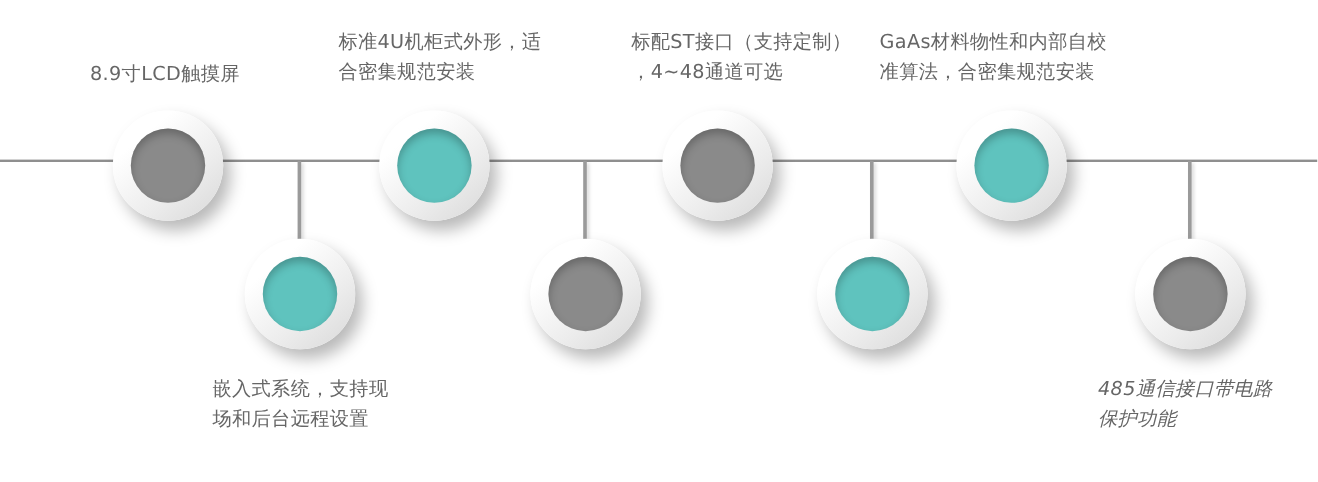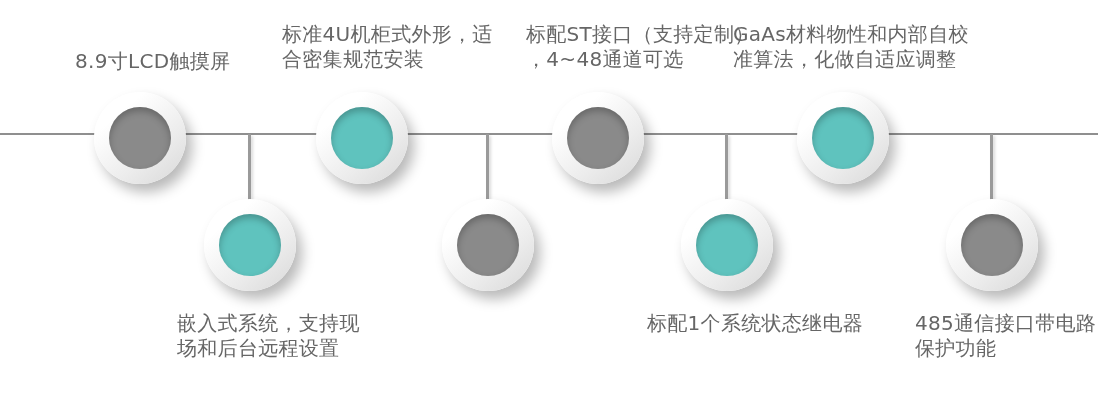--- a/index.html
+++ b/index.html
@@ -71,34 +71,34 @@
   .node.n7 { left: 797px; top: 92px; }
   
   .node.n2 { left: 204px; top: 199px; }
   .node.n4 { left: 442px; top: 199px; }
   .node.n6 { left: 681px; top: 199px; }
   .node.n8 { left: 946px; top: 199px; }
   
   .label {
     position: absolute;
     color: #666666;
-    font-size: 20px;
+    font-size: 16px;
     line-height: 25px;
     white-space: pre-line;
     letter-spacing: 0.3px;
     z-index: 3;
   }
   .label.l1 { left: 75px;  top: 49px; }
   .label.l3 { left: 282px; top: 22px; }
   .label.l5 { left: 526px; top: 22px; }
   .label.l7 { left: 733px; top: 22px; }
   .label.l2 { left: 157px; top: 311px; margin-left: 20px; }
   .label.l4 { left: 350px; top: 311px; }
   .label.l6 { left: 647px; top: 311px; }
-  .label.l8 { left: 915px; top: 311px; }
+  .label.l8 { left: 915px; top: 311px; font-style: italic; }
 </style>
 </head>
 <body>
 
 <div class="stage">
 
   <div class="axis"></div>
 
   <div class="connector c1"></div>
   <div class="connector c2"></div>
@@ -147,19 +147,18 @@
     </div>
   </div>
 
   <div class="label l1">8.9寸LCD触摸屏</div>
   <div class="label l2">嵌入式系统，支持现
 场和后台远程设置</div>
   <div class="label l3">标准4U机柜式外形，适
 合密集规范安装</div>
   <div class="label l5">标配ST接口（支持定制）
 ，4~48通道可选</div>
-  <div class="label l6">标配1个系统状态继电器</div>
   <div class="label l7">GaAs材料物性和内部自校
-准算法，化做自适应调整</div>
+准算法，合密集规范安装</div>
   <div class="label l8">485通信接口带电路
 保护功能</div>
 
 </div>
 
 </body></html>

